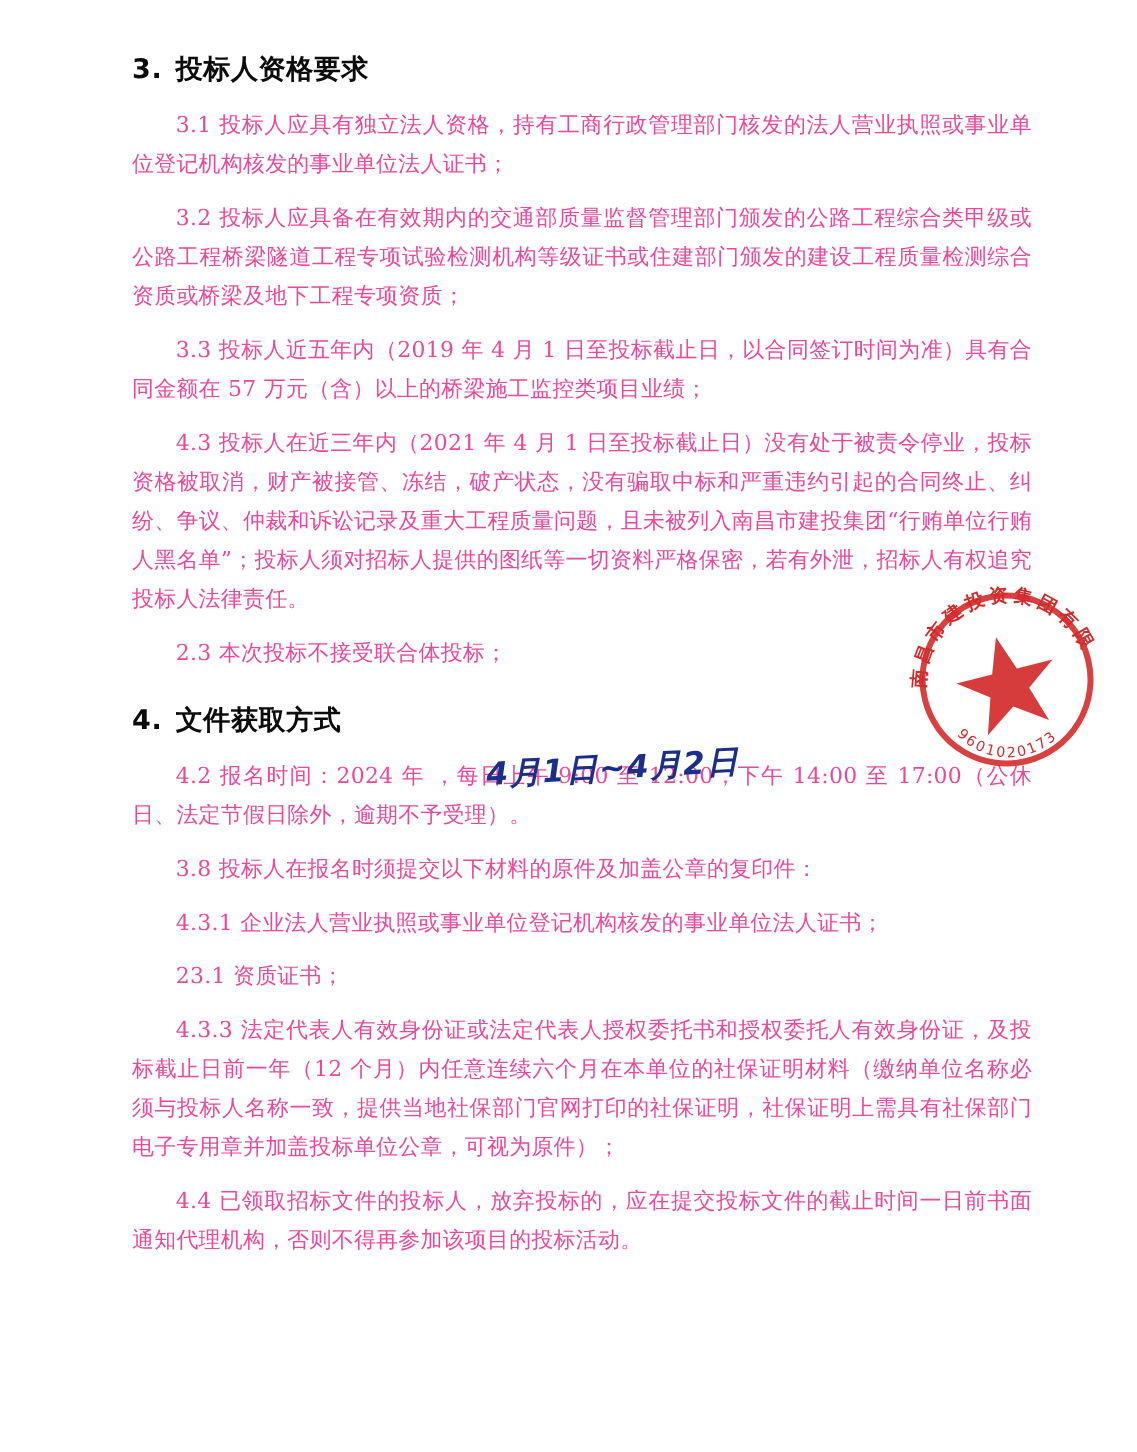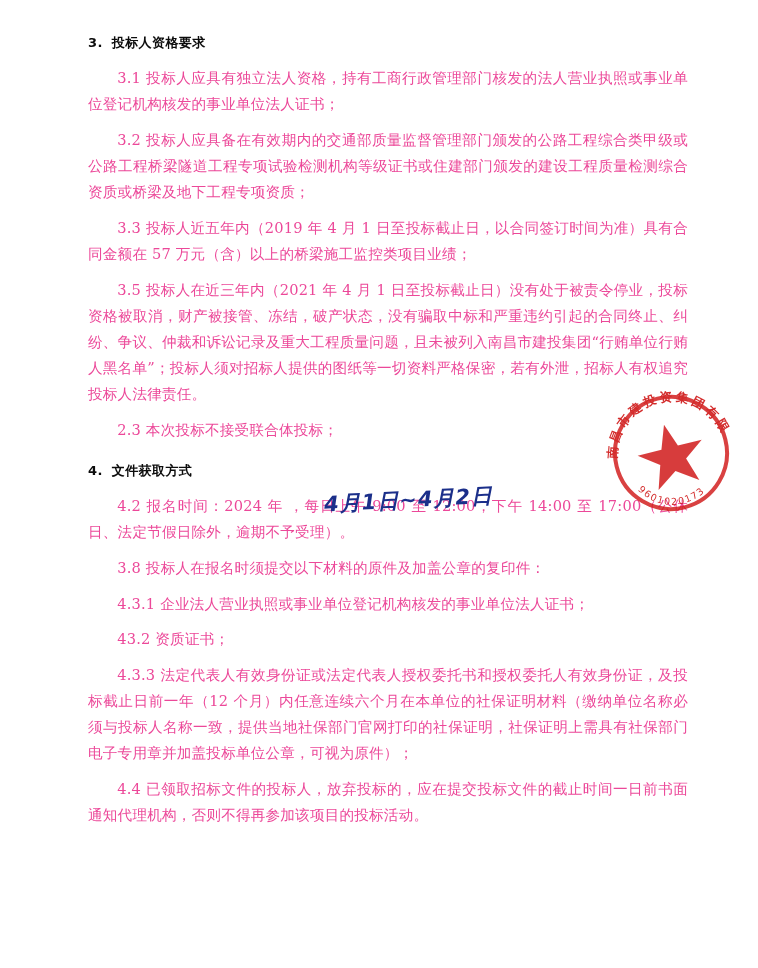--- a/index.html
+++ b/index.html
@@ -17,21 +17,21 @@
   }
   .page {
     position: relative;
     width: 758px;
     height: 968px;
     box-sizing: border-box;
     padding: 34px 70px 0 88px;
   }
   h2.section-heading {
     font-family: "DejaVu Sans", "Liberation Sans", sans-serif;
-    font-size: 13px;
+    font-size: 18px;
     font-weight: bold;
     margin: 0 0 13px 0;
     letter-spacing: 0.4px;
     color: #0c0c0c;
   }
   h2.section-heading .num {
     margin-right: 9px;
   }
   p.para {
     margin: 0 0 10px 0;
@@ -89,38 +89,38 @@
 
 <div class="page">
 
   <h2 class="section-heading">
     <span class="num">3.</span><span>投标人资格要求</span>
   </h2>
 
   <p class="para indent">3.1 投标人应具有独立法人资格，持有工商行政管理部门核发的法人营业执照或事业单位登记机构核发的事业单位法人证书；</p>
   <p class="para indent">3.2 投标人应具备在有效期内的交通部质量监督管理部门颁发的公路工程综合类甲级或公路工程桥梁隧道工程专项试验检测机构等级证书或住建部门颁发的建设工程质量检测综合资质或桥梁及地下工程专项资质；</p>
   <p class="para indent">3.3 投标人近五年内（2019 年 4 月 1 日至投标截止日，以合同签订时间为准）具有合同金额在 57 万元（含）以上的桥梁施工监控类项目业绩；</p>
-  <p class="para indent">3.5 投标人在近三年内（2021 年 4 月 1 日至投标截止日）没有处于被责令停业，投标资格被取消，财产被接管、冻结，破产状态，没有骗取中标和严重违约引起的合同终止、纠纷、争议、仲裁和诉讼记录及重大工程质量问题，且未被列入南昌市建投集团“行贿单位行贿人黑名单”；投标人须对招标人提供的图纸等一切资料严格保密，若有外泄，招标人有权追究投标人法律责任。</p>
+  <p class="para indent">4.3 投标人在近三年内（2021 年 4 月 1 日至投标截止日）没有处于被责令停业，投标资格被取消，财产被接管、冻结，破产状态，没有骗取中标和严重违约引起的合同终止、纠纷、争议、仲裁和诉讼记录及重大工程质量问题，且未被列入南昌市建投集团“行贿单位行贿人黑名单”；投标人须对招标人提供的图纸等一切资料严格保密，若有外泄，招标人有权追究投标人法律责任。</p>
   <p class="para indent">2.3 本次投标不接受联合体投标；</p>
 
   <div class="sec-gap"></div>
 
   <h2 class="section-heading sec2-heading">
     <span class="num">4.</span><span>文件获取方式</span>
   </h2>
 
 
   <div class="hand-wrap">
     <p class="para indent">4.2 报名时间：2024 年         ，每日上午 9:00 至 12:00，下午 14:00 至 17:00（公休日、法定节假日除外，逾期不予受理）。</p>
     <span class="handwriting hand-date">4月1日~4月2日</span>
   </div>
 
   <p class="para indent">3.8 投标人在报名时须提交以下材料的原件及加盖公章的复印件：</p>
   <p class="para indent">4.3.1 企业法人营业执照或事业单位登记机构核发的事业单位法人证书；</p>
-  <p class="para indent">43.2 资质证书；</p>
+  <p class="para indent">23.1 资质证书；</p>
   <p class="para indent">4.3.3 法定代表人有效身份证或法定代表人授权委托书和授权委托人有效身份证，及投标截止日前一年（12 个月）内任意连续六个月在本单位的社保证明材料（缴纳单位名称必须与投标人名称一致，提供当地社保部门官网打印的社保证明，社保证明上需具有社保部门电子专用章并加盖投标单位公章，可视为原件）；</p>
   <p class="para indent">4.4 已领取招标文件的投标人，放弃投标的，应在提交投标文件的截止时间一日前书面通知代理机构，否则不得再参加该项目的投标活动。</p>
 
   <div class="stamp">
     <svg width="150" height="150" viewBox="0 0 150 150" xmlns="http://www.w3.org/2000/svg">
       <defs>
         <path id="arcTop" d="M 20,78 A 55,55 0 0 1 130,78"></path>
         <path id="arcBottom" d="M 28,80 A 47,47 0 0 0 122,80"></path>
       </defs>
       <g transform="rotate(-14 75 75)">

